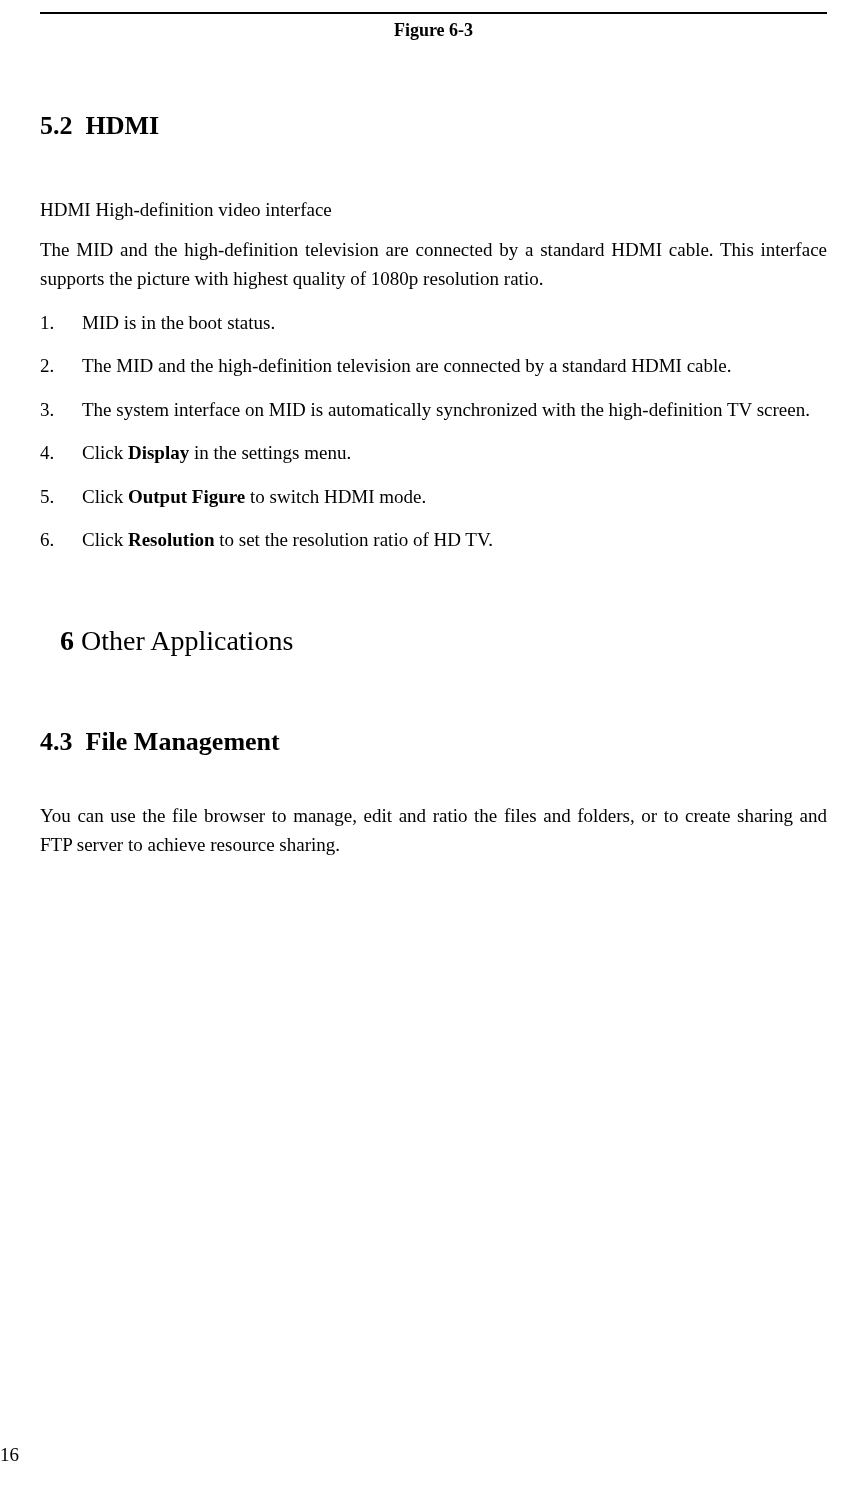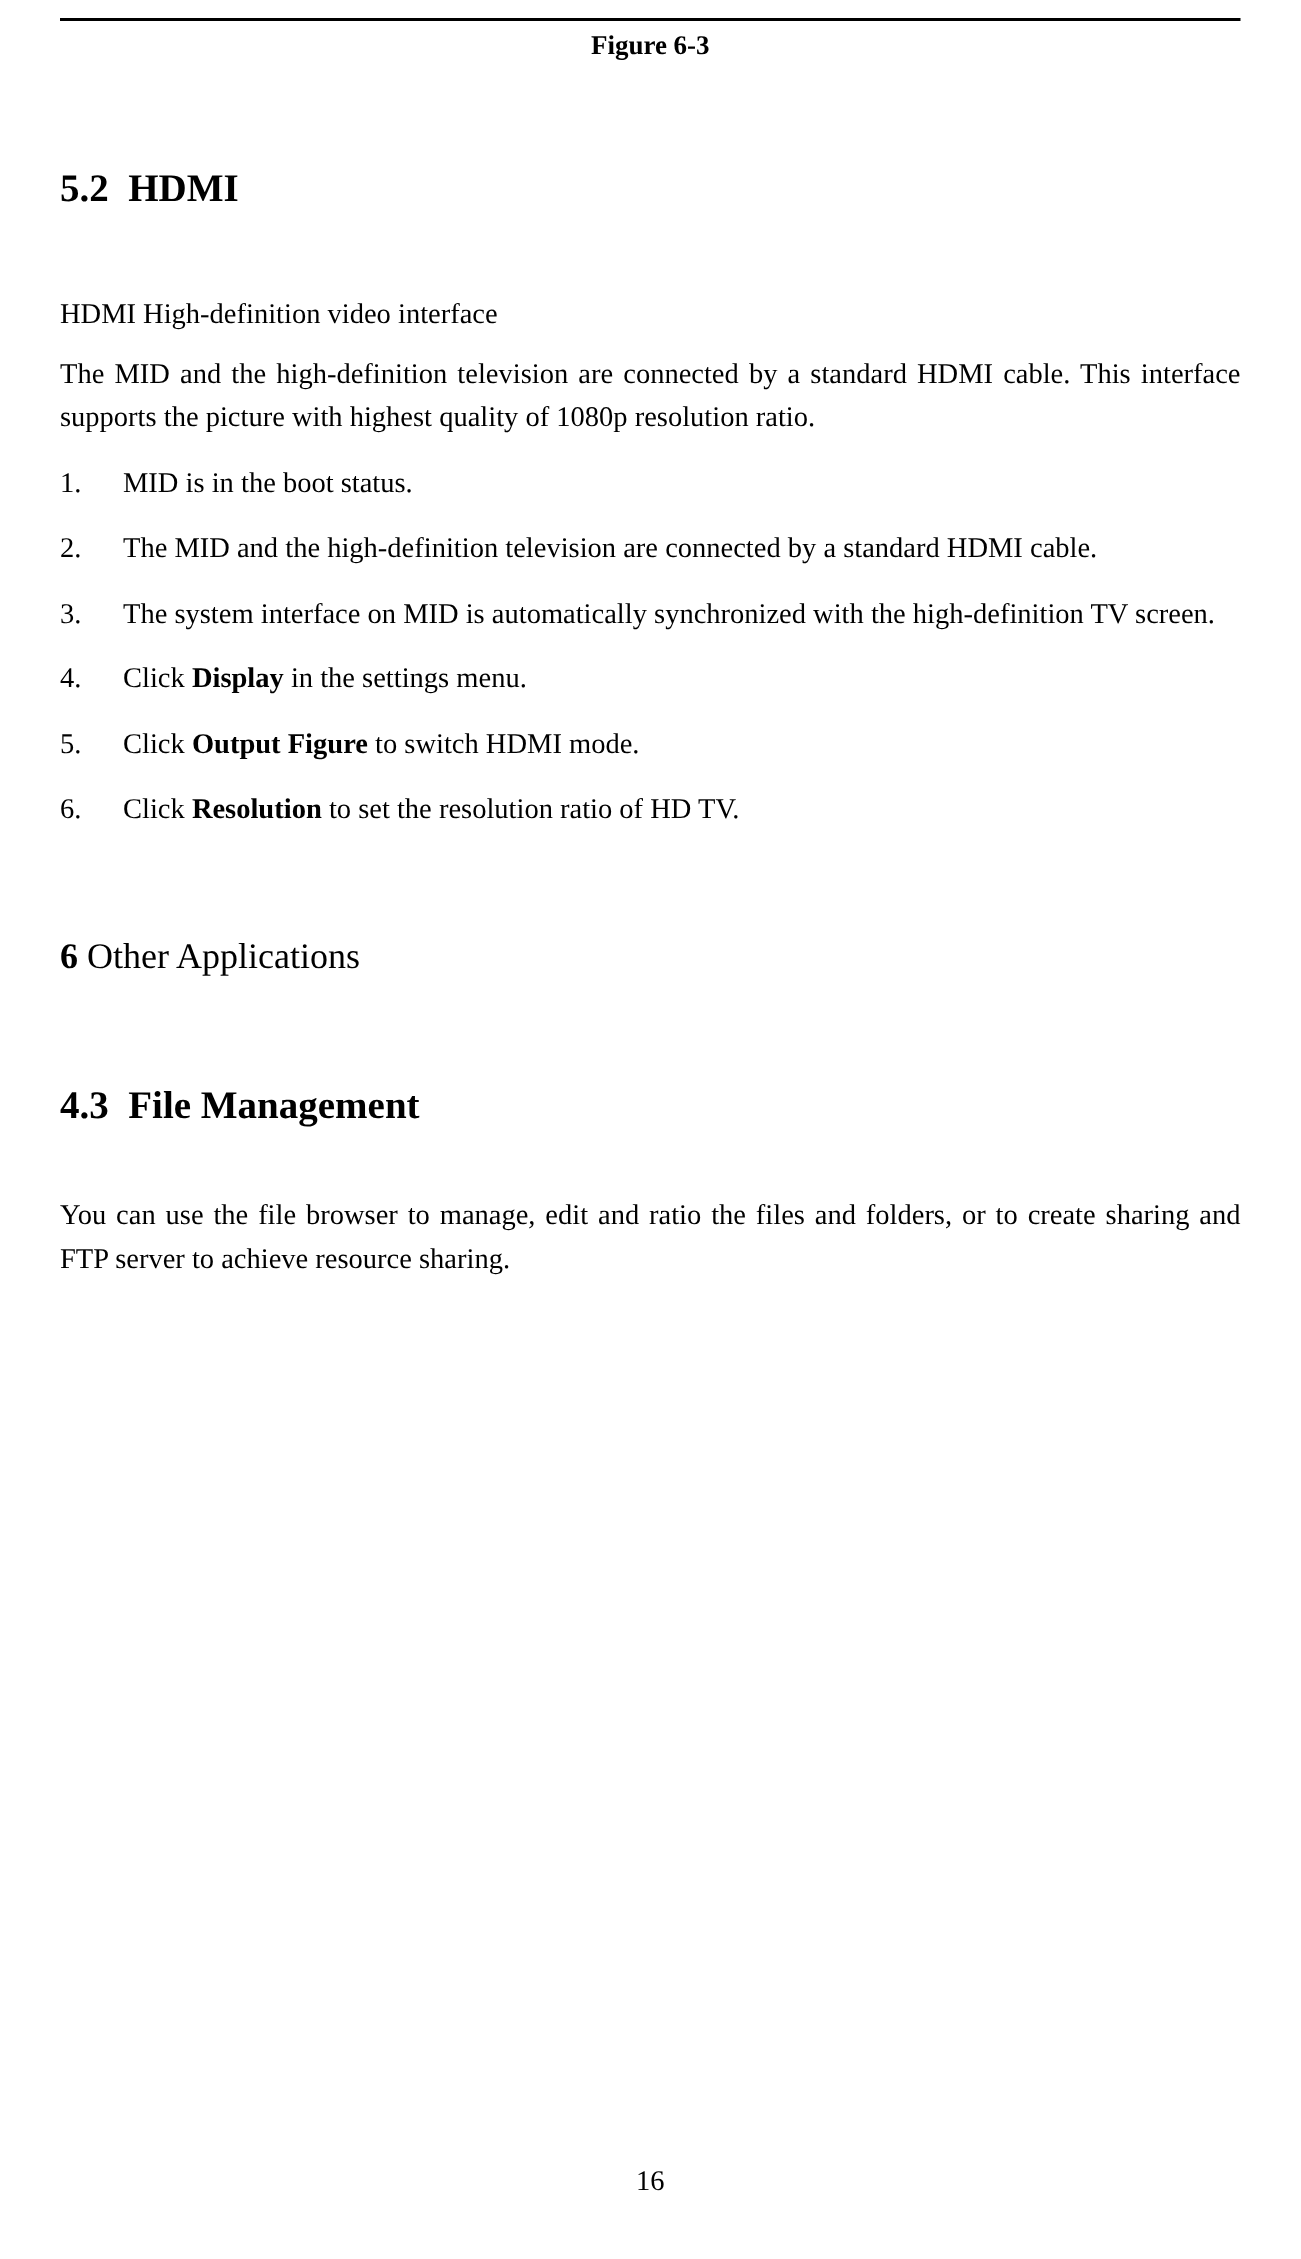--- a/index.html
+++ b/index.html
@@ -61,41 +61,42 @@
       line-height: 1.55;
     }
     .ordered-list .num {
       width: 42px;
       flex-shrink: 0;
     }
     .ordered-list .item-text {
       flex: 1;
     }
     .chapter-heading {
-      font-size: 24px;
+      font-size: 28px;
       margin-top: 70px;
       margin-bottom: 70px;
+      margin-left: 20px;
     }
     .chapter-heading .num {
       font-weight: bold;
     }
     .chapter-heading .title {
       font-weight: normal;
     }
     .section-h2-61 {
       font-weight: bold;
       font-size: 26px;
       margin-bottom: 44px;
     }
     .page-number {
       position: absolute;
       bottom: 40px;
       left: 0;
       width: 100%;
-      text-align: center;
+      text-align: left;
       font-size: 19px;
     }
     .bold {
       font-weight: bold;
     }
   </style>
 </head>
 <body>
 
 <div class="page">

